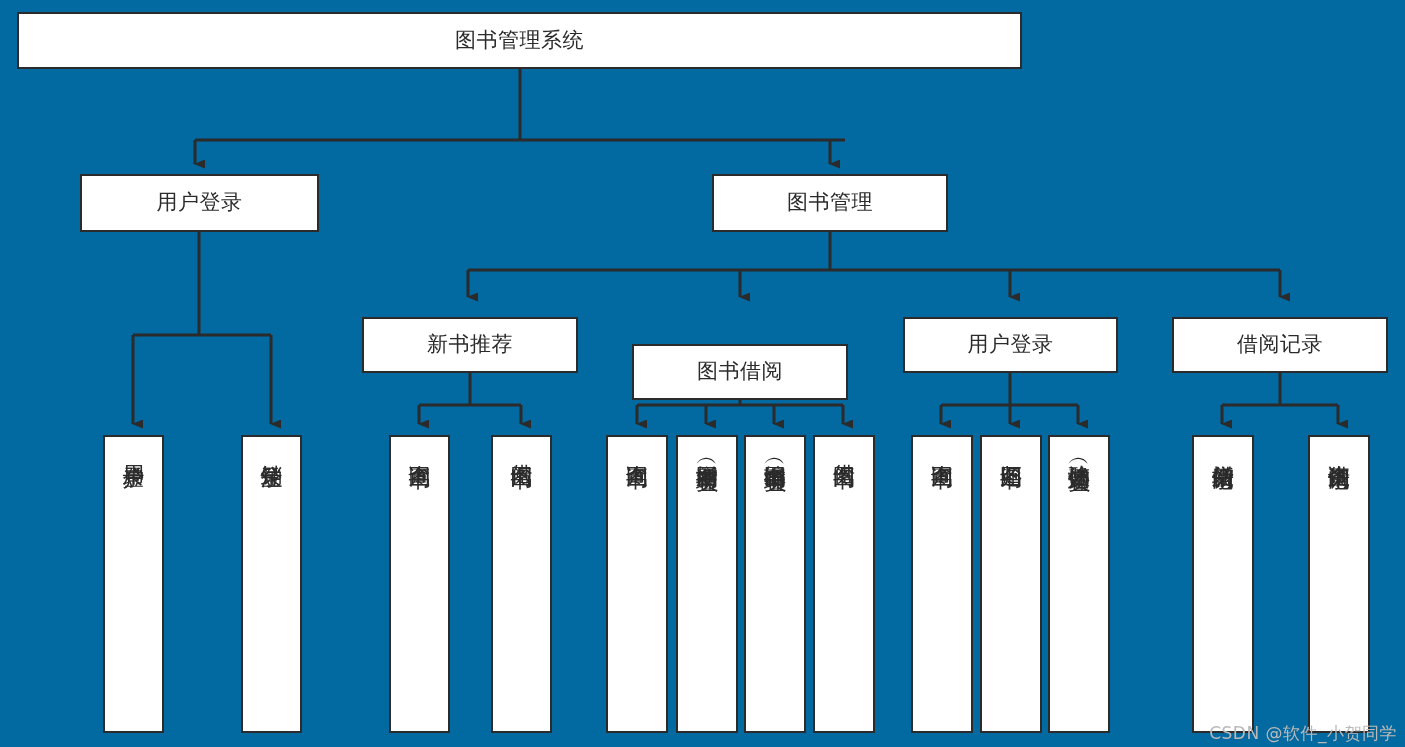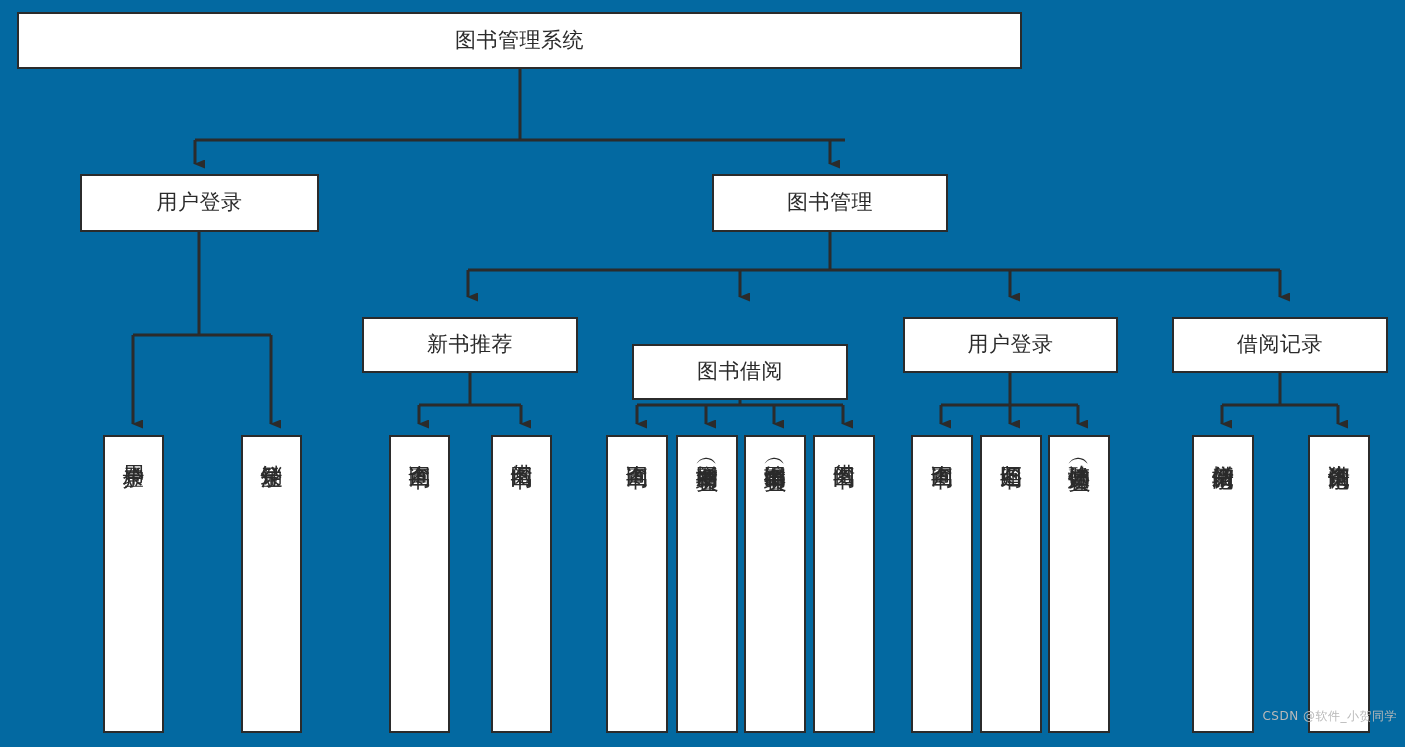--- a/index.html
+++ b/index.html
@@ -55,22 +55,22 @@
   .node.vertical .node-label {
     writing-mode: vertical-rl;
     text-orientation: upright;
     font-size: 22px;
     line-height: 1.18;
     letter-spacing: 1px;
   }
   #watermark {
     position: absolute;
     right: 8px;
-    bottom: 22px;
-    font-size: 12px;
+    bottom: 2px;
+    font-size: 17px;
     color: #b9b9b9;
     letter-spacing: 0.5px;
     white-space: nowrap;
     user-select: none;
   }
 </style>
 </head>
 <body>
 
 <div id="diagram-root">

